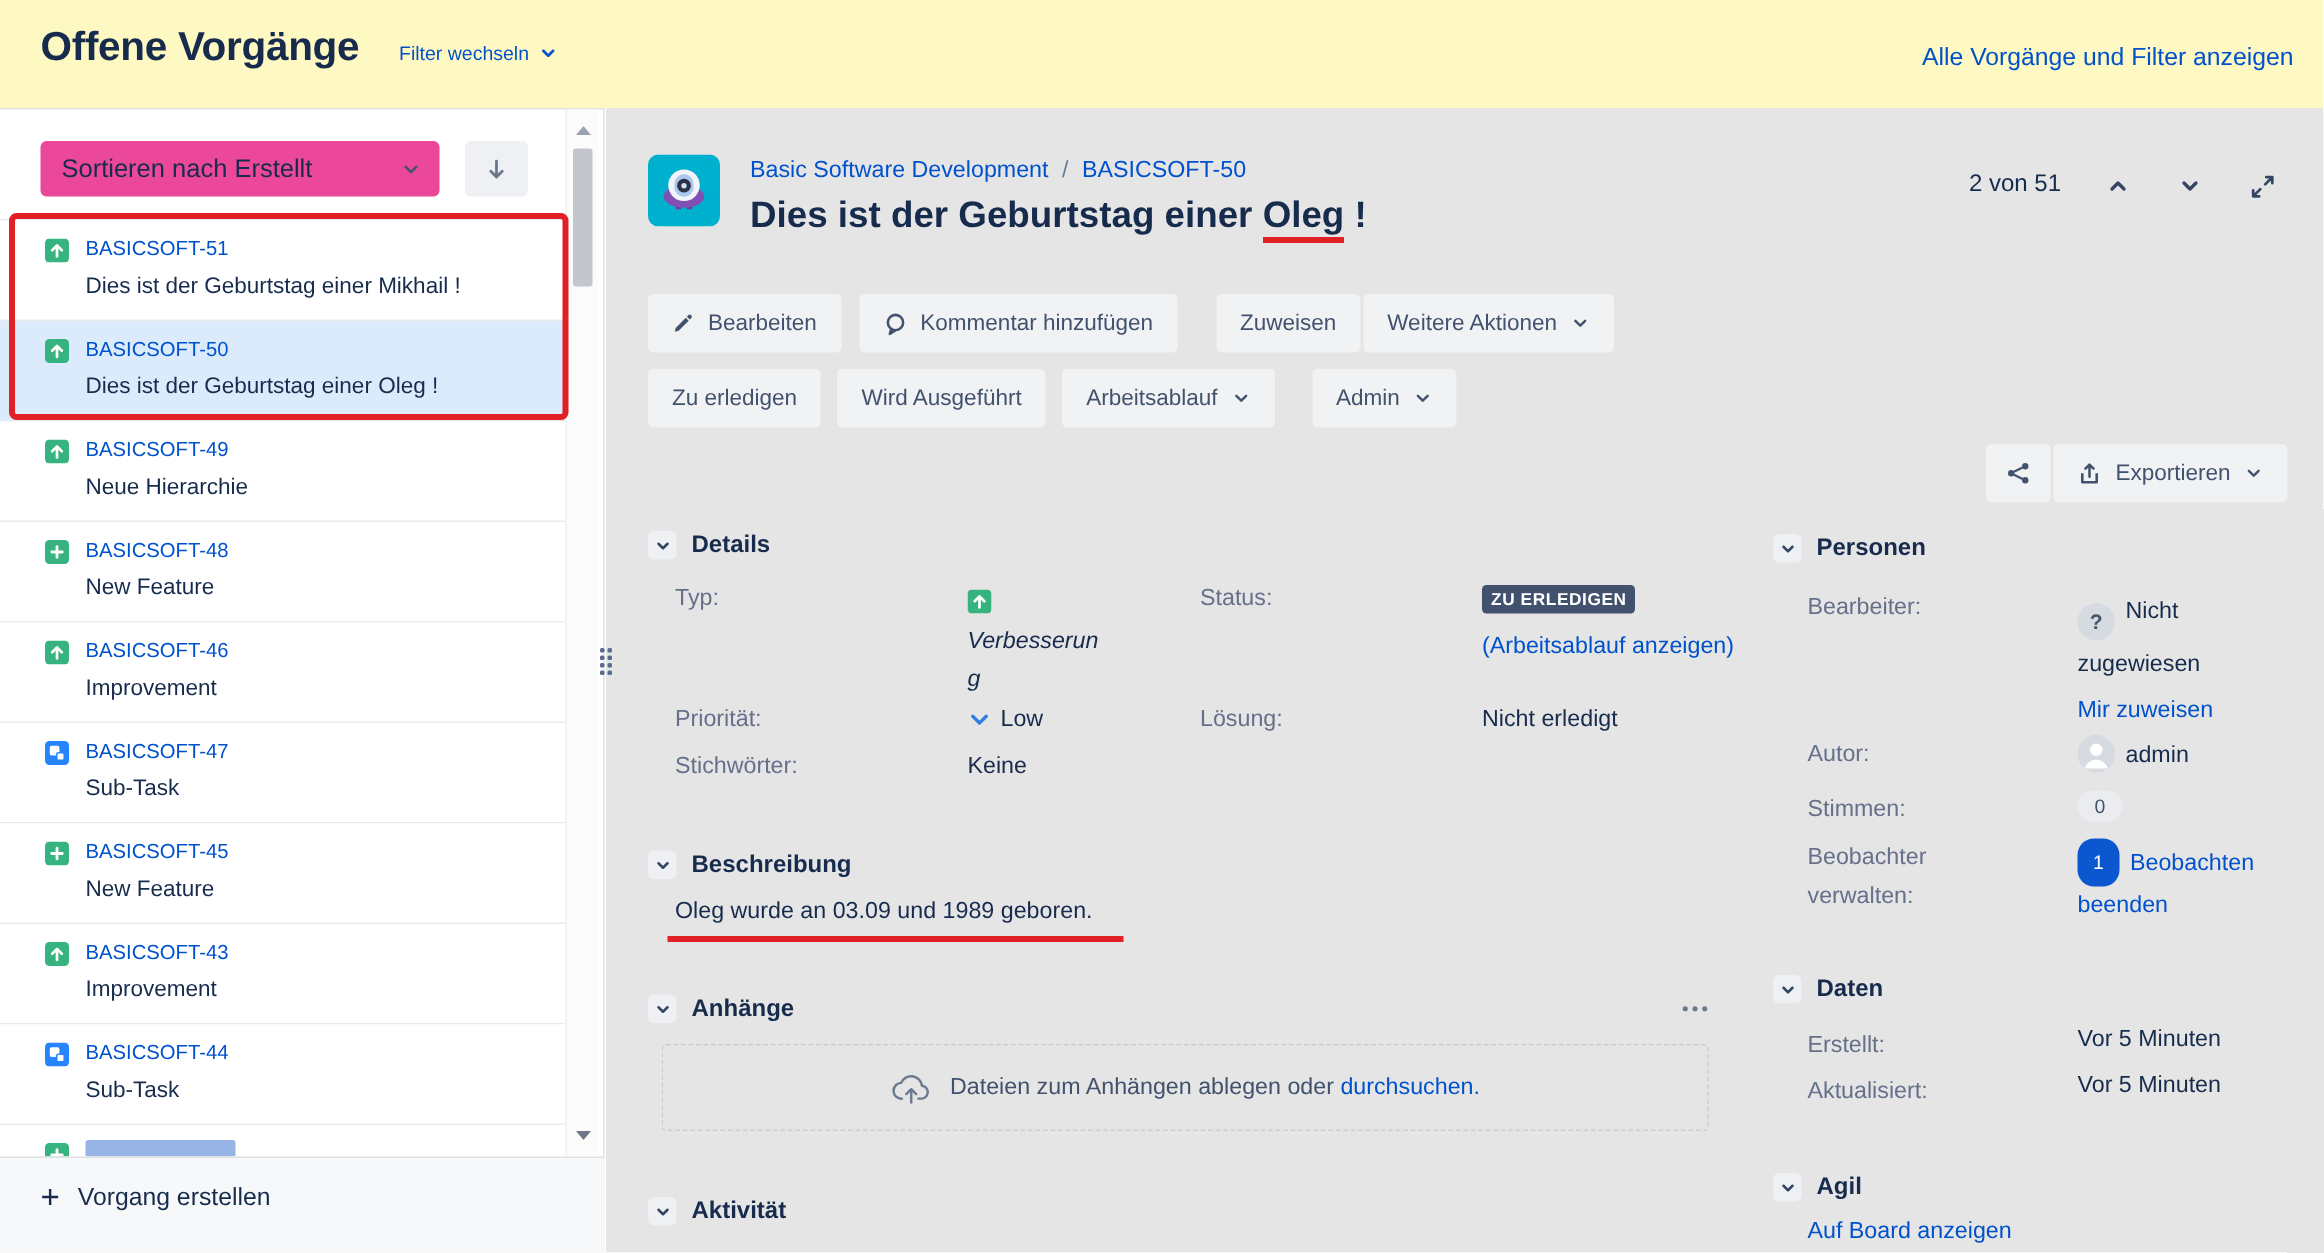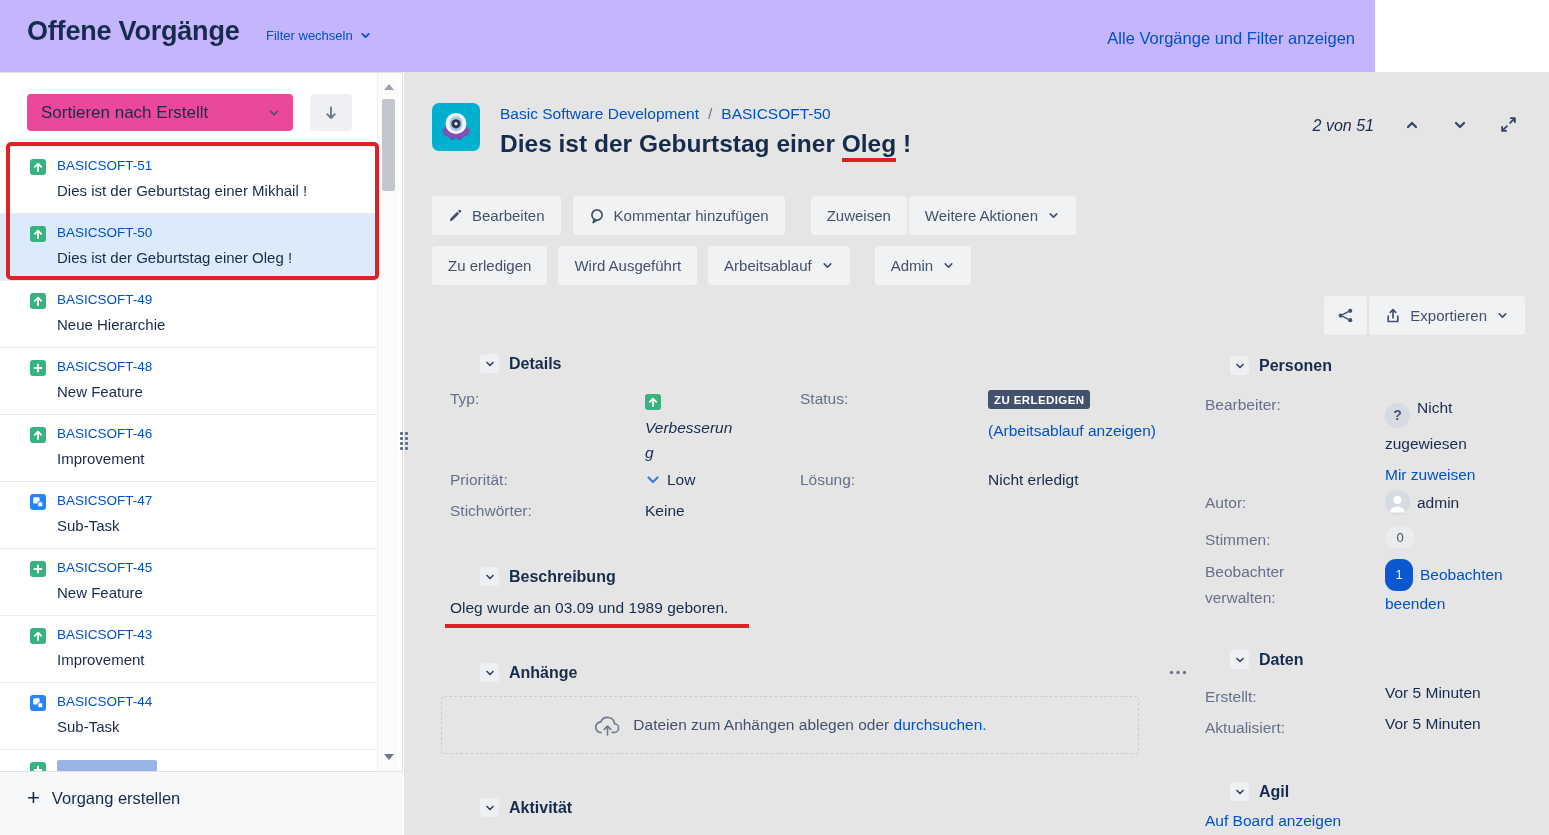--- a/index.html
+++ b/index.html
@@ -5,21 +5,21 @@
   * { margin:0; padding:0; box-sizing:border-box; }
   html,body { background:#fff; }
   body { font-family:"Liberation Sans", sans-serif; color:#172b4d; }
   .stage { position:relative; width:1549px; height:835px; overflow:hidden; background:#fff; }
   .abs { position:absolute; }
   a { text-decoration:none; cursor:pointer; }
   .blue { color:#0052cc; }
   svg { display:block; }
 
   
-  .app-header { position:absolute; left:0; top:0; width:1375px; height:72px; background:#c4b5fd; }
+  .app-header { position:absolute; left:0; top:0; width:1549px; height:72px; background:#fef9c3; }
   .app-title { position:absolute; left:27px; top:16px; font-size:27px; font-weight:700; color:#172b4d; letter-spacing:-.2px; }
   .filter-switch { position:absolute; left:266px; top:28px; display:flex; align-items:center; gap:6px; font-size:13px; color:#0052cc; }
   .all-filters { position:absolute; right:20px; top:29px; font-size:16.5px; color:#0052cc; }
 
   
   .left-panel { position:absolute; left:0; top:72px; width:403px; height:763px; background:#fff;
                 border-top:1px solid #dfe1e6; border-right:1px solid #dfe1e6; }
   .sort-select { position:absolute; left:27px; top:21px; width:266px; height:37px; background:#ec4899; border:none;
                  border-radius:4px; display:flex; align-items:center; justify-content:space-between; padding:0 12px 0 14px;
                  font-family:inherit; font-size:17px; color:#172b4d; cursor:pointer; }
@@ -50,32 +50,32 @@
   .drag-dots { position:absolute; left:400px; top:432px; width:9px; display:grid; grid-template-columns:3px 3px; gap:2px; z-index:5; cursor:col-resize; }
   .drag-dots i { width:3px; height:3px; background:#5b6b8c; border-radius:1px; }
 
   
   .main { position:absolute; left:404px; top:72px; width:1145px; height:763px; background:#e5e5e5; }
   .issue-avatar { position:absolute; left:28px; top:31px; width:48px; height:48px; }
   .breadcrumb { position:absolute; left:96px; top:33px; font-size:15.5px; display:flex; gap:9px; align-items:center; }
   .bsep { color:#6b7a94; }
   .issue-title { position:absolute; left:96px; top:58px; font-size:24.5px; font-weight:600; color:#172b4d; white-space:nowrap; }
   .hl { border-bottom:4px solid #e12026; padding-bottom:1px; }
-  .pager { position:absolute; right:30px; top:42px; display:flex; align-items:flex-end; gap:28px;font-style:italic; }
+  .pager { position:absolute; right:30px; top:42px; display:flex; align-items:flex-start; gap:28px; }
   .pager-pos { font-size:16px; color:#172b4d; }
   .icon-btn { background:none; border:none; color:#344563; cursor:pointer; padding:2px; }
 
   .btn { display:inline-flex; align-items:center; gap:9px; height:39px; padding:0 16px; background:#f1f2f4; border:none;
          border-radius:3.5px; font-family:inherit; font-size:15px; color:#42526e; cursor:pointer; white-space:nowrap; }
   .toolbar1 { position:absolute; left:28px; top:124px; display:flex; gap:12px; }
   .toolbar2 { position:absolute; left:28px; top:174px; display:flex; gap:11px; }
   .grp { display:flex; gap:2px; margin-left:14px; }
   .exportbar { position:absolute; right:24px; top:224px; display:flex; gap:2px; }
 
-  .sec-h { position:absolute; display:flex; align-items:center; gap:10px;margin-left:48px; }
+  .sec-h { position:absolute; display:flex; align-items:center; gap:10px; }
   .sec-chev { width:19px; height:19px; border-radius:4px; background:#eef0f3; display:flex; align-items:center; justify-content:center;
               color:#344563; cursor:pointer; border:none; }
   .sec-title { font-size:16px; font-weight:700; color:#172b4d; }
   .ellipsis-btn { background:none; border:none; color:#6b778c; cursor:pointer; margin-left:auto; }
 
   .drow { position:absolute; display:flex; font-size:15.5px; }
   .dlabel { color:#66708a; }
   .dval { color:#172b4d; }
   .lw195 { width:195px; flex:none; }
   .lw188 { width:188px; flex:none; }

